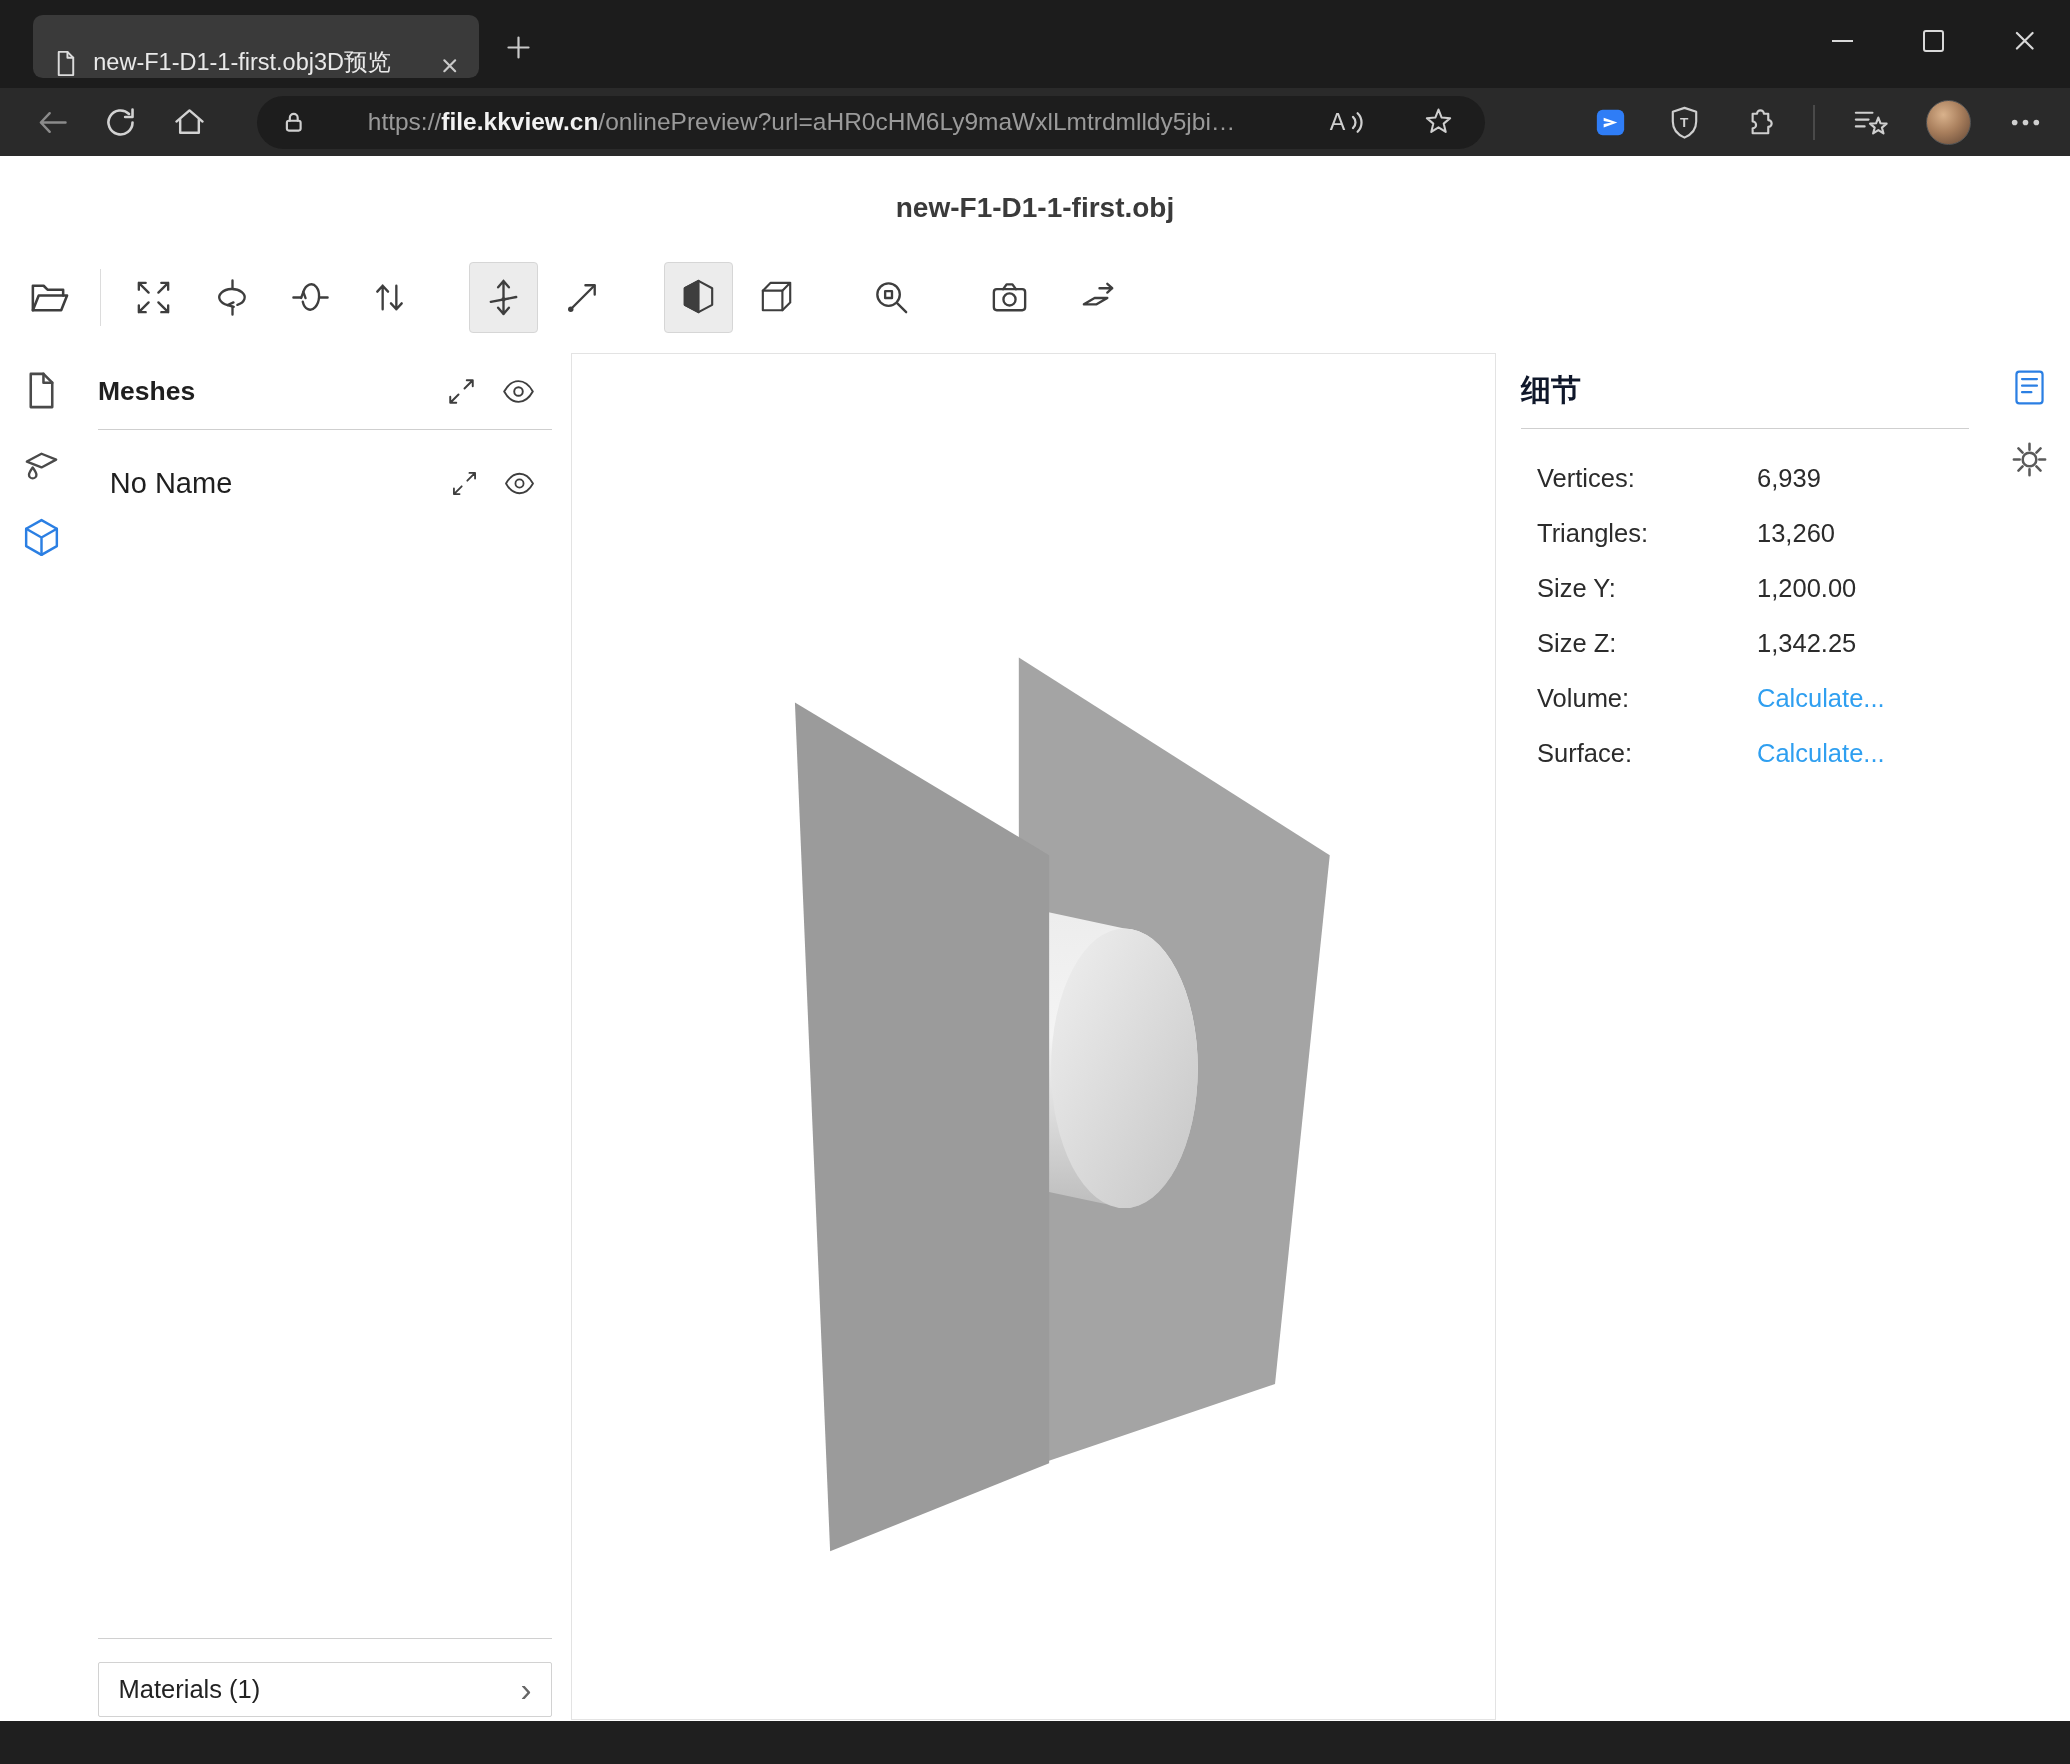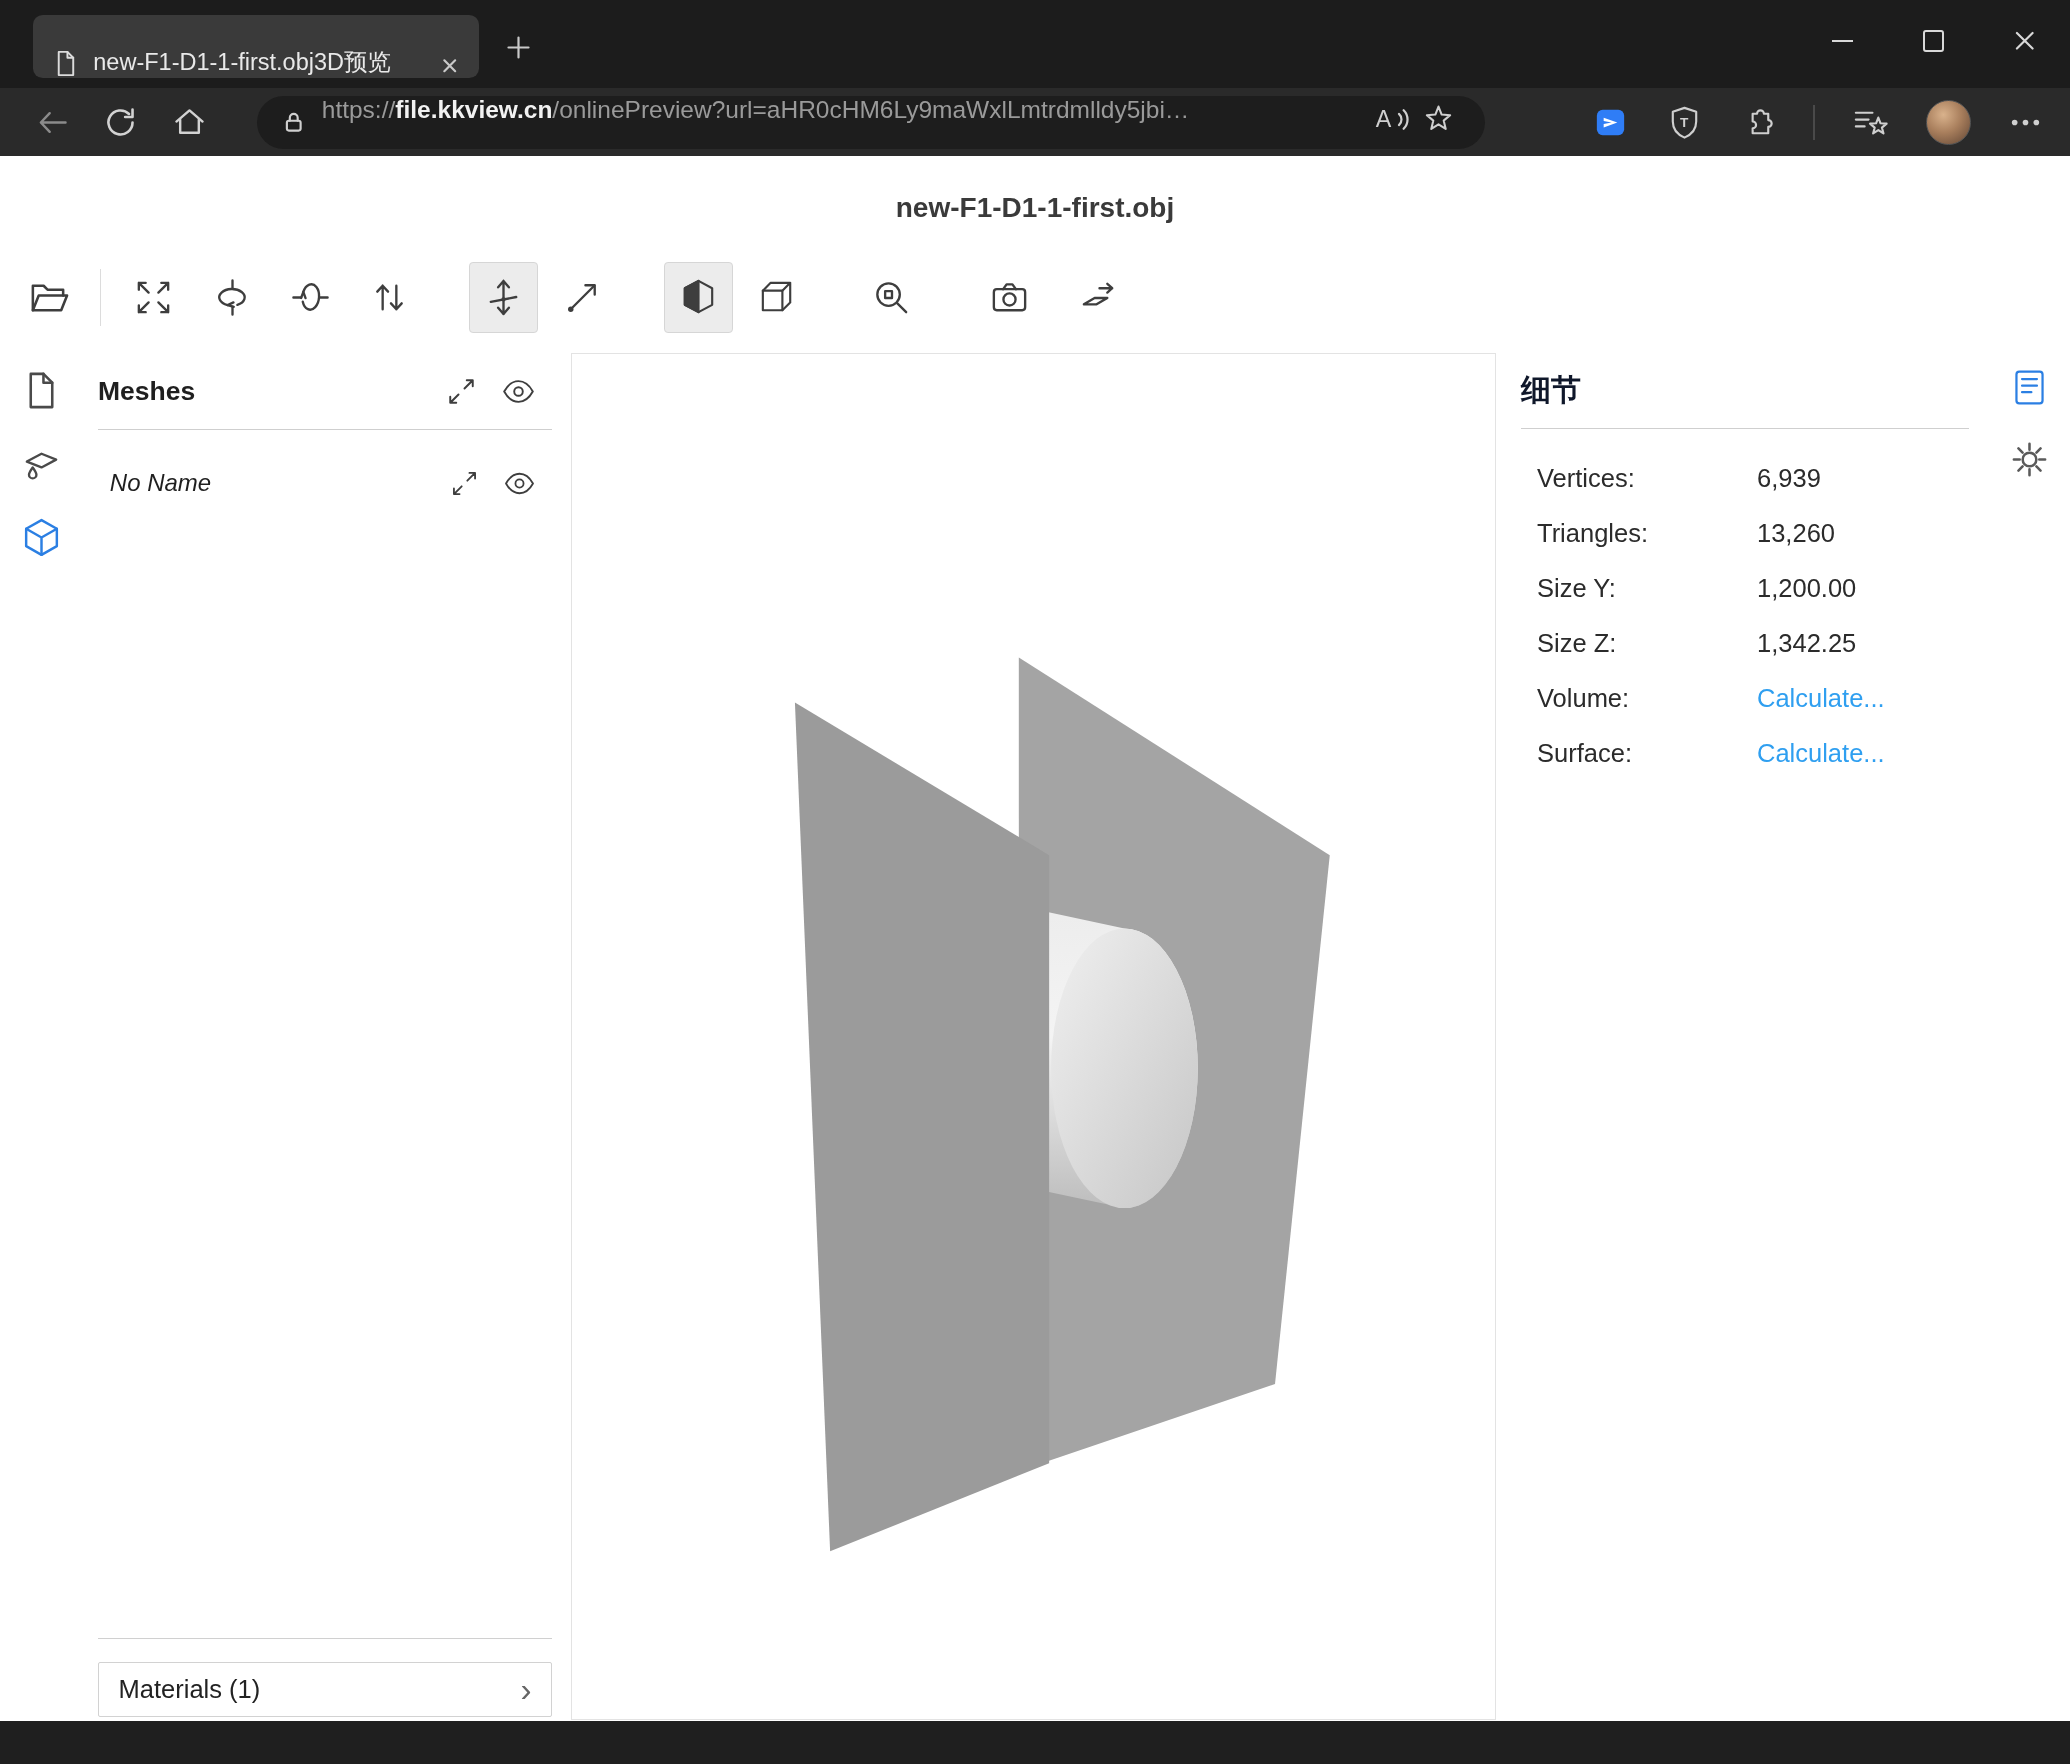--- a/index.html
+++ b/index.html
@@ -22,21 +22,21 @@
   .wincontrols { position:absolute; right:0; top:0; display:flex; }
   .winbtn { width:91px; height:82px; color:#d8d8d8; }
   .min-bar { width:21.6px; height:2px; background:#d8d8d8; }
   .max-box { width:17.6px; height:17.6px; border:2px solid #d8d8d8; border-radius:2.9px; }
 
   .navbar { position:absolute; top:88px; left:0; right:0; height:68px; background:#2a2a2a;
             display:flex; align-items:center; padding:0 25.5px; box-sizing:border-box; }
   .navbtn { width:53px; height:53px; border-radius:7.8px; color:#d2d2d2; flex:0 0 auto; margin-right:15.7px; }
   .navbtn.dim { color:#8b8b8b; }
   .urlbox { width:1228px; height:53px; background:#1d1d1d; border-radius:26.5px; margin-left:25.5px;
-            display:flex; padding:0 23.5px; box-sizing:border-box; flex:0 0 auto; color:#cfcfcf; }
+            display:flex; align-items:center; padding:0 23.5px; box-sizing:border-box; flex:0 0 auto; color:#cfcfcf;gap:46px; }
   .url { font-size:24.5px; margin-left:15.7px; white-space:nowrap; overflow:hidden; flex:1; }
   .url .dim { color:#9a9a9a; }
   .url .bright { color:#f2f2f2; font-weight:bold; }
   .pillbtn { width:47px; height:47px; color:#cfcfcf; flex:0 0 auto; }
   .navright { margin-left:auto; display:flex; align-items:center; gap:35px; }
   .navright .ib { color:#cfcfcf; }
   .navsep { width:2px; height:35px; background:#4a4a4a; }
   .avatar { width:45px; height:45px; border-radius:50%;
             background:radial-gradient(circle at 38% 32%, #d9b28c 0%, #a97f5d 45%, #5f4433 100%);
             border:1px solid #555; box-sizing:border-box; }
@@ -56,21 +56,21 @@
   .left-strip { position:absolute; left:0; top:353px; width:82px; display:flex; flex-direction:column;
                 align-items:center; padding-top:14.7px; gap:29px; color:#4a4a4a; }
   .strip-btn { width:45px; height:45px; }
   .accent { color:var(--accent-blue, #2b7fe3); }
 
   .meshes-panel { position:absolute; left:98px; top:353px; width:454px; height:1367px; }
   .mp-header { height:76px; display:flex; align-items:center; border-bottom:1px solid #cfcfcf; }
   .mp-title { font-size:26.5px; font-weight:bold; color:#1f1f1f; flex:1; }
   .mp-icons { display:flex; gap:23.5px; margin-right:15.7px; color:#3e3e3e; }
   .mp-row { height:71px; margin-top:17.6px; display:flex; align-items:center; padding-left:11.8px; }
-  .mp-item-name { font-size:24px; color:#1f1f1f; flex:1;font-style:italic; }
+  .mp-item-name { font-size:29px; color:#1f1f1f; flex:1; }
   .materials-wrap { position:absolute; left:0; right:0; bottom:2.9px; border-top:1px solid #d0d0d0; padding-top:23.5px; }
   .materials-btn { height:53px; border:1px solid #d2d2d2; border-radius:2px; background:#fff;
                    display:flex; align-items:center; padding:0 19.6px; font-size:25.5px; color:#222; cursor:pointer; }
   .materials-chevron { margin-left:auto; font-size:33px; color:#666; line-height:1; }
 
   .viewport { position:absolute; left:571px; top:353px; width:925px; height:1367px;
               border:1px solid #e3e3e3; box-sizing:border-box; background:#fff; }
 
   .details-panel { position:absolute; left:1521px; top:353px; width:448px; }
   .dp-header { height:75px; display:flex; align-items:center; font-size:30px; font-weight:bold;

